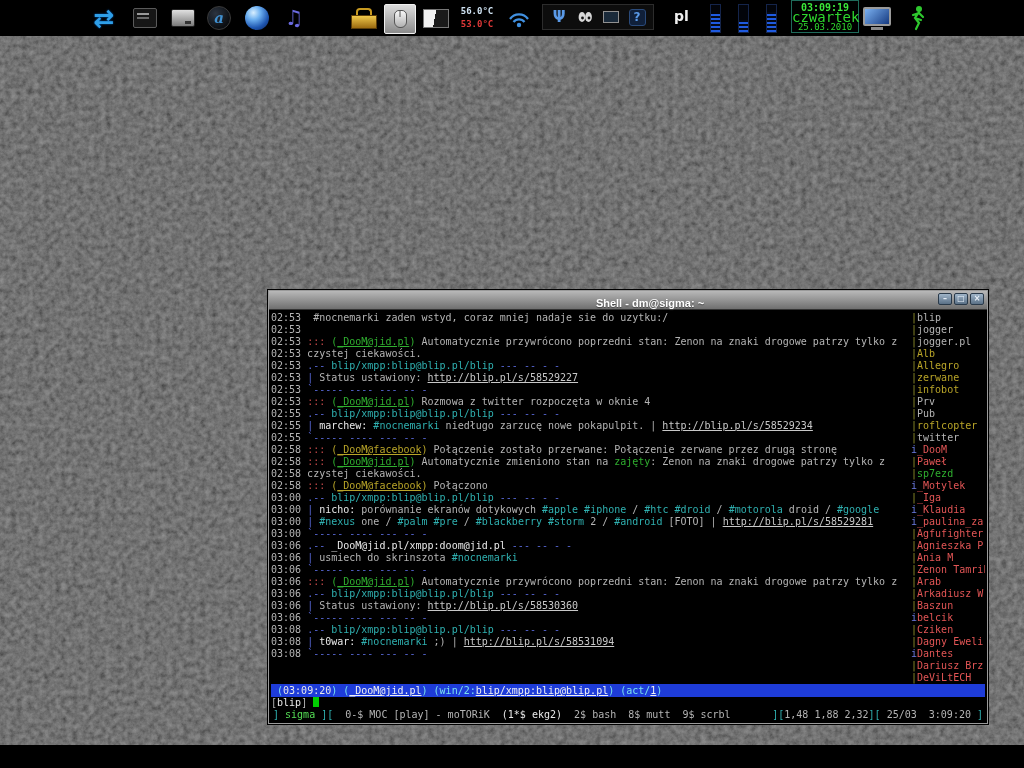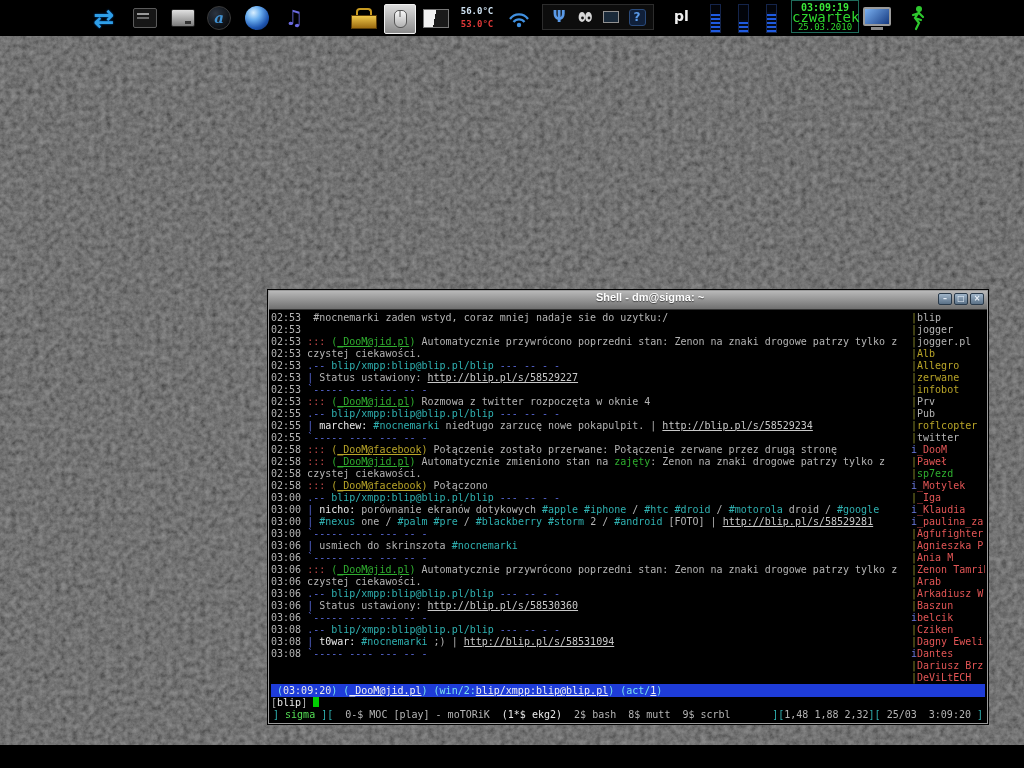--- a/index.html
+++ b/index.html
@@ -49,21 +49,21 @@
   .c-time{font-size:10px;font-weight:bold;line-height:11px;color:#3ae83a;}
   .c-day{font-size:14px;line-height:9px;}
   .c-date{font-size:9px;line-height:10px;}
   .monitor2{left:862px;width:30px;flex-direction:column;}
   .mon-scr{width:24px;height:15px;border:2px solid #9a9a9a;border-radius:2px;background:linear-gradient(135deg,#7ab0f0,#163a80);}
   .mon-base{width:12px;height:3px;background:#8a8a8a;margin-top:1px;}
   .runner{left:902px;width:30px;}
 
   
   .window{position:absolute;left:268px;top:290px;width:720px;background:#000;border:1px solid #9a9a9a;box-shadow:0 0 0 1px #000;box-sizing:border-box;}
-  .titlebar{height:18px;background:linear-gradient(#b8b8b8,#6f6f6f);position:relative;display:flex;align-items:flex-start;justify-content:center;border-bottom:1px solid #333;cursor:default;padding-left:44px;}
+  .titlebar{height:18px;background:linear-gradient(#b8b8b8,#6f6f6f);position:relative;display:flex;align-items:flex-end;justify-content:center;border-bottom:1px solid #333;cursor:default;padding-left:44px;}
   .title{font:bold 11px "Liberation Sans",sans-serif;color:#fff;text-shadow:0 1px 1px #444;}
   .tb-buttons{position:absolute;right:3px;top:2px;display:flex;gap:2px;}
   .tbtn{width:14px;height:12px;background:linear-gradient(#9fb4c8,#5a7086);border:1px solid #2a3a4a;color:#e8f0f8;font:bold 8px "DejaVu Sans",sans-serif;display:flex;align-items:center;justify-content:center;line-height:1;border-radius:2px;cursor:pointer;box-sizing:border-box;}
 
   
   .term{background:#000;padding:2px;font:10px "DejaVu Sans Mono",monospace;cursor:text;}
   .term-body{display:flex;height:372px;overflow:hidden;}
   .term-main{width:640px;overflow:hidden;text-decoration:underline;}
   .term-contacts{flex:1;overflow:hidden;}
   .tl{white-space:pre;height:12px;line-height:12px;overflow:hidden;}
@@ -207,24 +207,24 @@
           <div class="tl"><span class="sg-w">02:55 </span><span class="sg-b">| </span><span class="sg-W">marchew: </span><span class="sg-c">#nocnemarki</span><span class="sg-w"> niedługo zarzucę nowe pokapulpit. | </span><span class="sg-wu">http://blip.pl/s/58529234</span></div>
           <div class="tl"><span class="sg-w">02:55 </span><span class="sg-b">`----- ---- --- -- -</span></div>
           <div class="tl"><span class="sg-w">02:58 </span><span class="sg-r">:::</span><span class="sg-y"> (</span><span class="sg-yu">_DooM@facebook</span><span class="sg-y">) </span><span class="sg-w">Połączenie zostało przerwane: Połączenie zerwane przez drugą stronę</span></div>
           <div class="tl"><span class="sg-w">02:58 </span><span class="sg-r">:::</span><span class="sg-g"> (</span><span class="sg-gu">_DooM@jid.pl</span><span class="sg-g">) </span><span class="sg-w">Automatycznie zmieniono stan na </span><span class="sg-g">zajęty</span><span class="sg-w">: Zenon na znaki drogowe patrzy tylko z</span></div>
           <div class="tl"><span class="sg-w">02:58 czystej ciekawości.</span></div>
           <div class="tl"><span class="sg-w">02:58 </span><span class="sg-r">:::</span><span class="sg-y"> (</span><span class="sg-yu">_DooM@facebook</span><span class="sg-y">) </span><span class="sg-w">Połączono</span></div>
           <div class="tl"><span class="sg-w">03:00 </span><span class="sg-b">.-- </span><span class="sg-c">blip/xmpp:blip@blip.pl/blip</span><span class="sg-b"> --- -- - -</span></div>
           <div class="tl"><span class="sg-w">03:00 </span><span class="sg-b">| </span><span class="sg-W">nicho: </span><span class="sg-w">porównanie ekranów dotykowych </span><span class="sg-c">#apple</span><span class="sg-w"> </span><span class="sg-c">#iphone</span><span class="sg-w"> / </span><span class="sg-c">#htc</span><span class="sg-w"> </span><span class="sg-c">#droid</span><span class="sg-w"> / </span><span class="sg-c">#motorola</span><span class="sg-w"> droid / </span><span class="sg-c">#google</span></div>
           <div class="tl"><span class="sg-w">03:00 </span><span class="sg-b">| </span><span class="sg-c">#nexus</span><span class="sg-w"> one / </span><span class="sg-c">#palm</span><span class="sg-w"> </span><span class="sg-c">#pre</span><span class="sg-w"> / </span><span class="sg-c">#blackberry</span><span class="sg-w"> </span><span class="sg-c">#storm</span><span class="sg-w"> 2 / </span><span class="sg-c">#android</span><span class="sg-w"> [FOTO] | </span><span class="sg-wu">http://blip.pl/s/58529281</span></div>
           <div class="tl"><span class="sg-w">03:00 </span><span class="sg-b">`----- ---- --- -- -</span></div>
+          <div class="tl"><span class="sg-w">03:06 </span><span class="sg-b">.-- </span><span class="sg-W">_DooM@jid.pl/xmpp:doom@jid.pl</span><span class="sg-b"> --- -- - -</span></div>
           <div class="tl"><span class="sg-w">03:06 </span><span class="sg-b">| </span><span class="sg-w">usmiech do skrinszota </span><span class="sg-c">#nocnemarki</span></div>
           <div class="tl"><span class="sg-w">03:06 </span><span class="sg-b">`----- ---- --- -- -</span></div>
           <div class="tl"><span class="sg-w">03:06 </span><span class="sg-r">:::</span><span class="sg-g"> (</span><span class="sg-gu">_DooM@jid.pl</span><span class="sg-g">) </span><span class="sg-w">Automatycznie przywrócono poprzedni stan: Zenon na znaki drogowe patrzy tylko z</span></div>
-          <div class="tl"><span class="sg-w">03:06 czystej ciekawości.</span></div>
           <div class="tl"><span class="sg-w">03:06 </span><span class="sg-b">.-- </span><span class="sg-c">blip/xmpp:blip@blip.pl/blip</span><span class="sg-b"> --- -- - -</span></div>
           <div class="tl"><span class="sg-w">03:06 </span><span class="sg-b">| </span><span class="sg-w">Status ustawiony: </span><span class="sg-wu">http://blip.pl/s/58530360</span></div>
           <div class="tl"><span class="sg-w">03:06 </span><span class="sg-b">`----- ---- --- -- -</span></div>
           <div class="tl"><span class="sg-w">03:08 </span><span class="sg-b">.-- </span><span class="sg-c">blip/xmpp:blip@blip.pl/blip</span><span class="sg-b"> --- -- - -</span></div>
           <div class="tl"><span class="sg-w">03:08 </span><span class="sg-b">| </span><span class="sg-W">t0war: </span><span class="sg-c">#nocnemarki</span><span class="sg-w"> ;) | </span><span class="sg-wu">http://blip.pl/s/58531094</span></div>
           <div class="tl"><span class="sg-w">03:08 </span><span class="sg-b">`----- ---- --- -- -</span></div>
         </div>
       <div class="term-contacts">
           <div class="tl"><span class="sg-my">|</span><span class="sg-w">blip</span></div>
           <div class="tl"><span class="sg-my">|</span><span class="sg-w">jogger</span></div>

